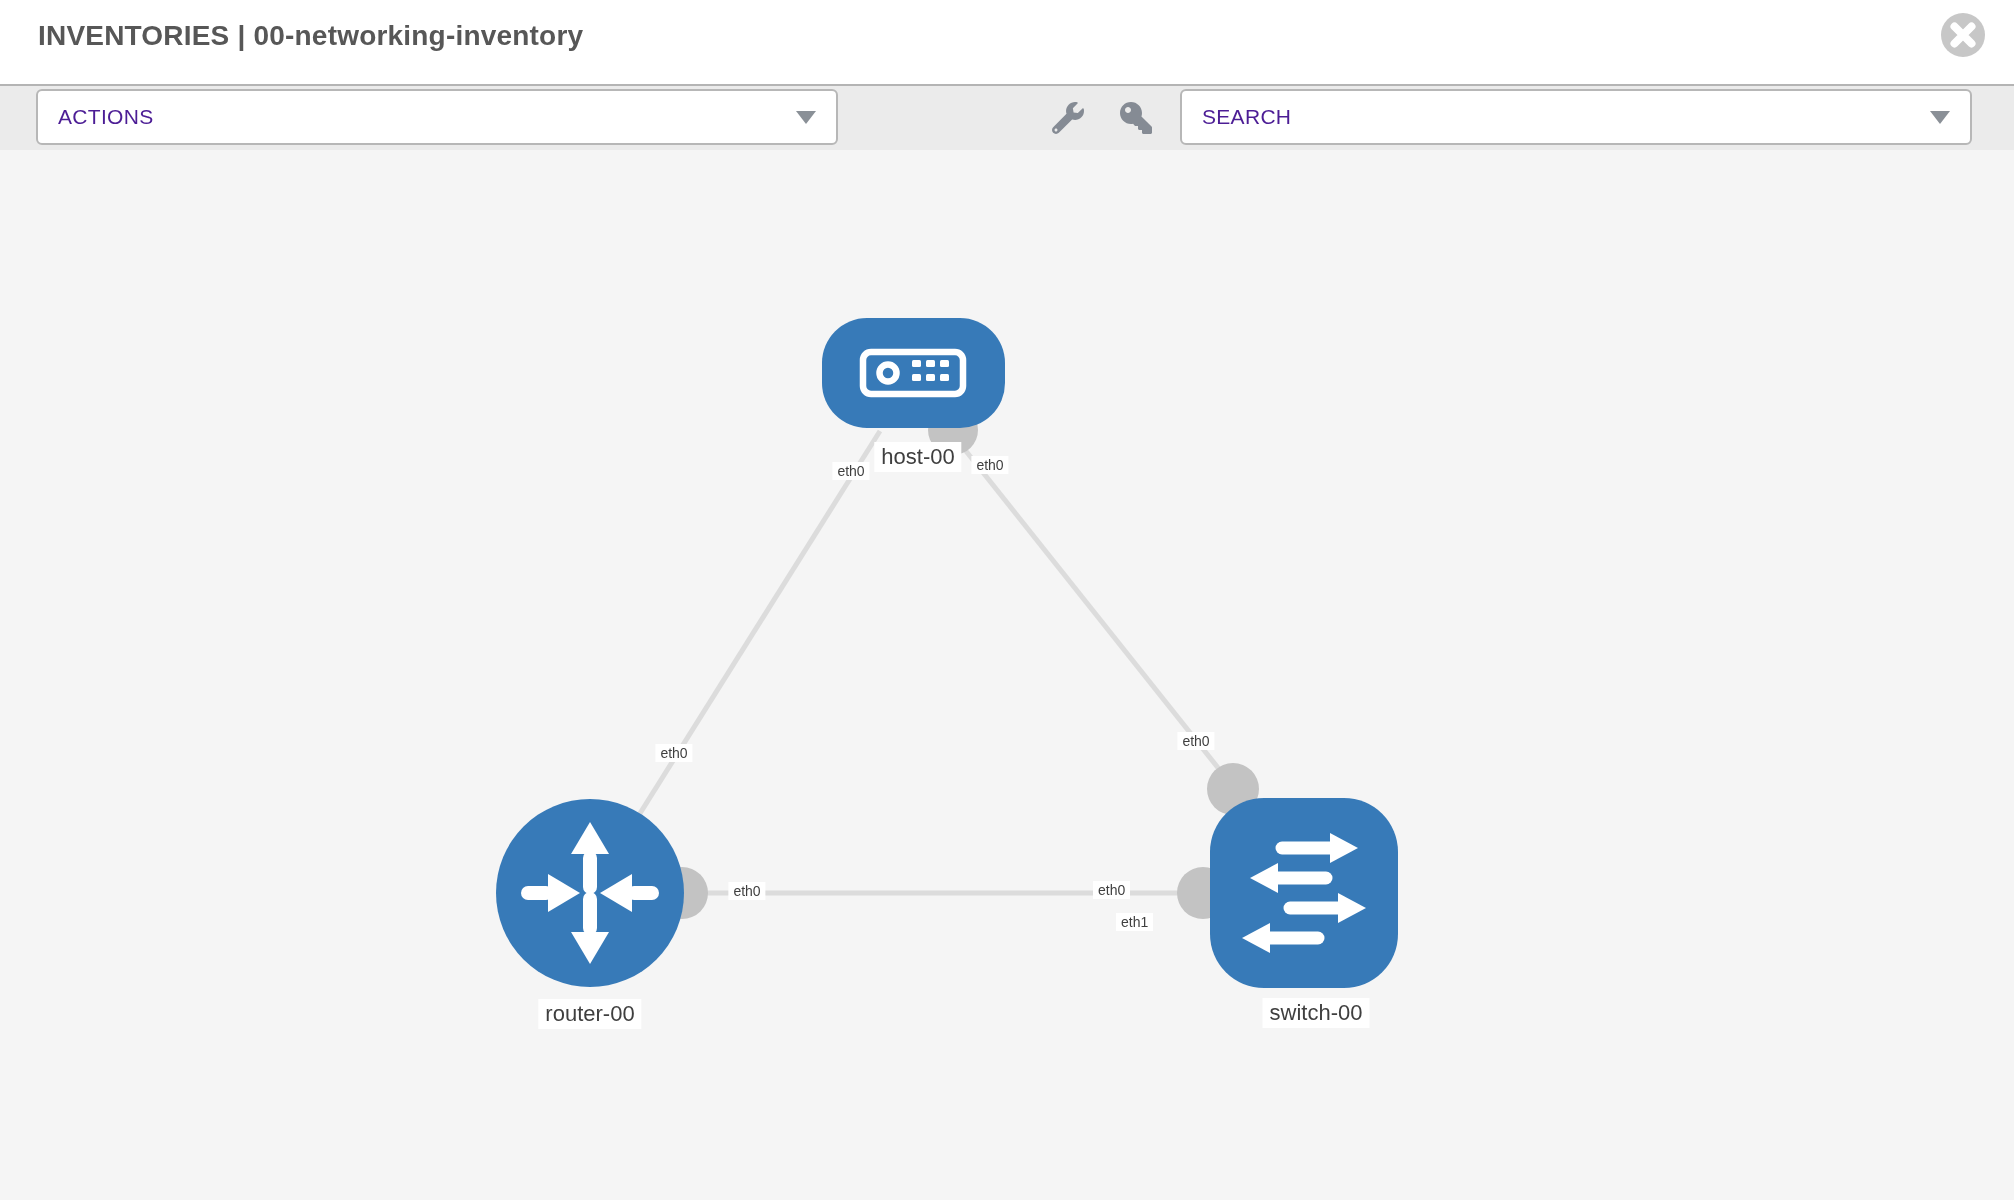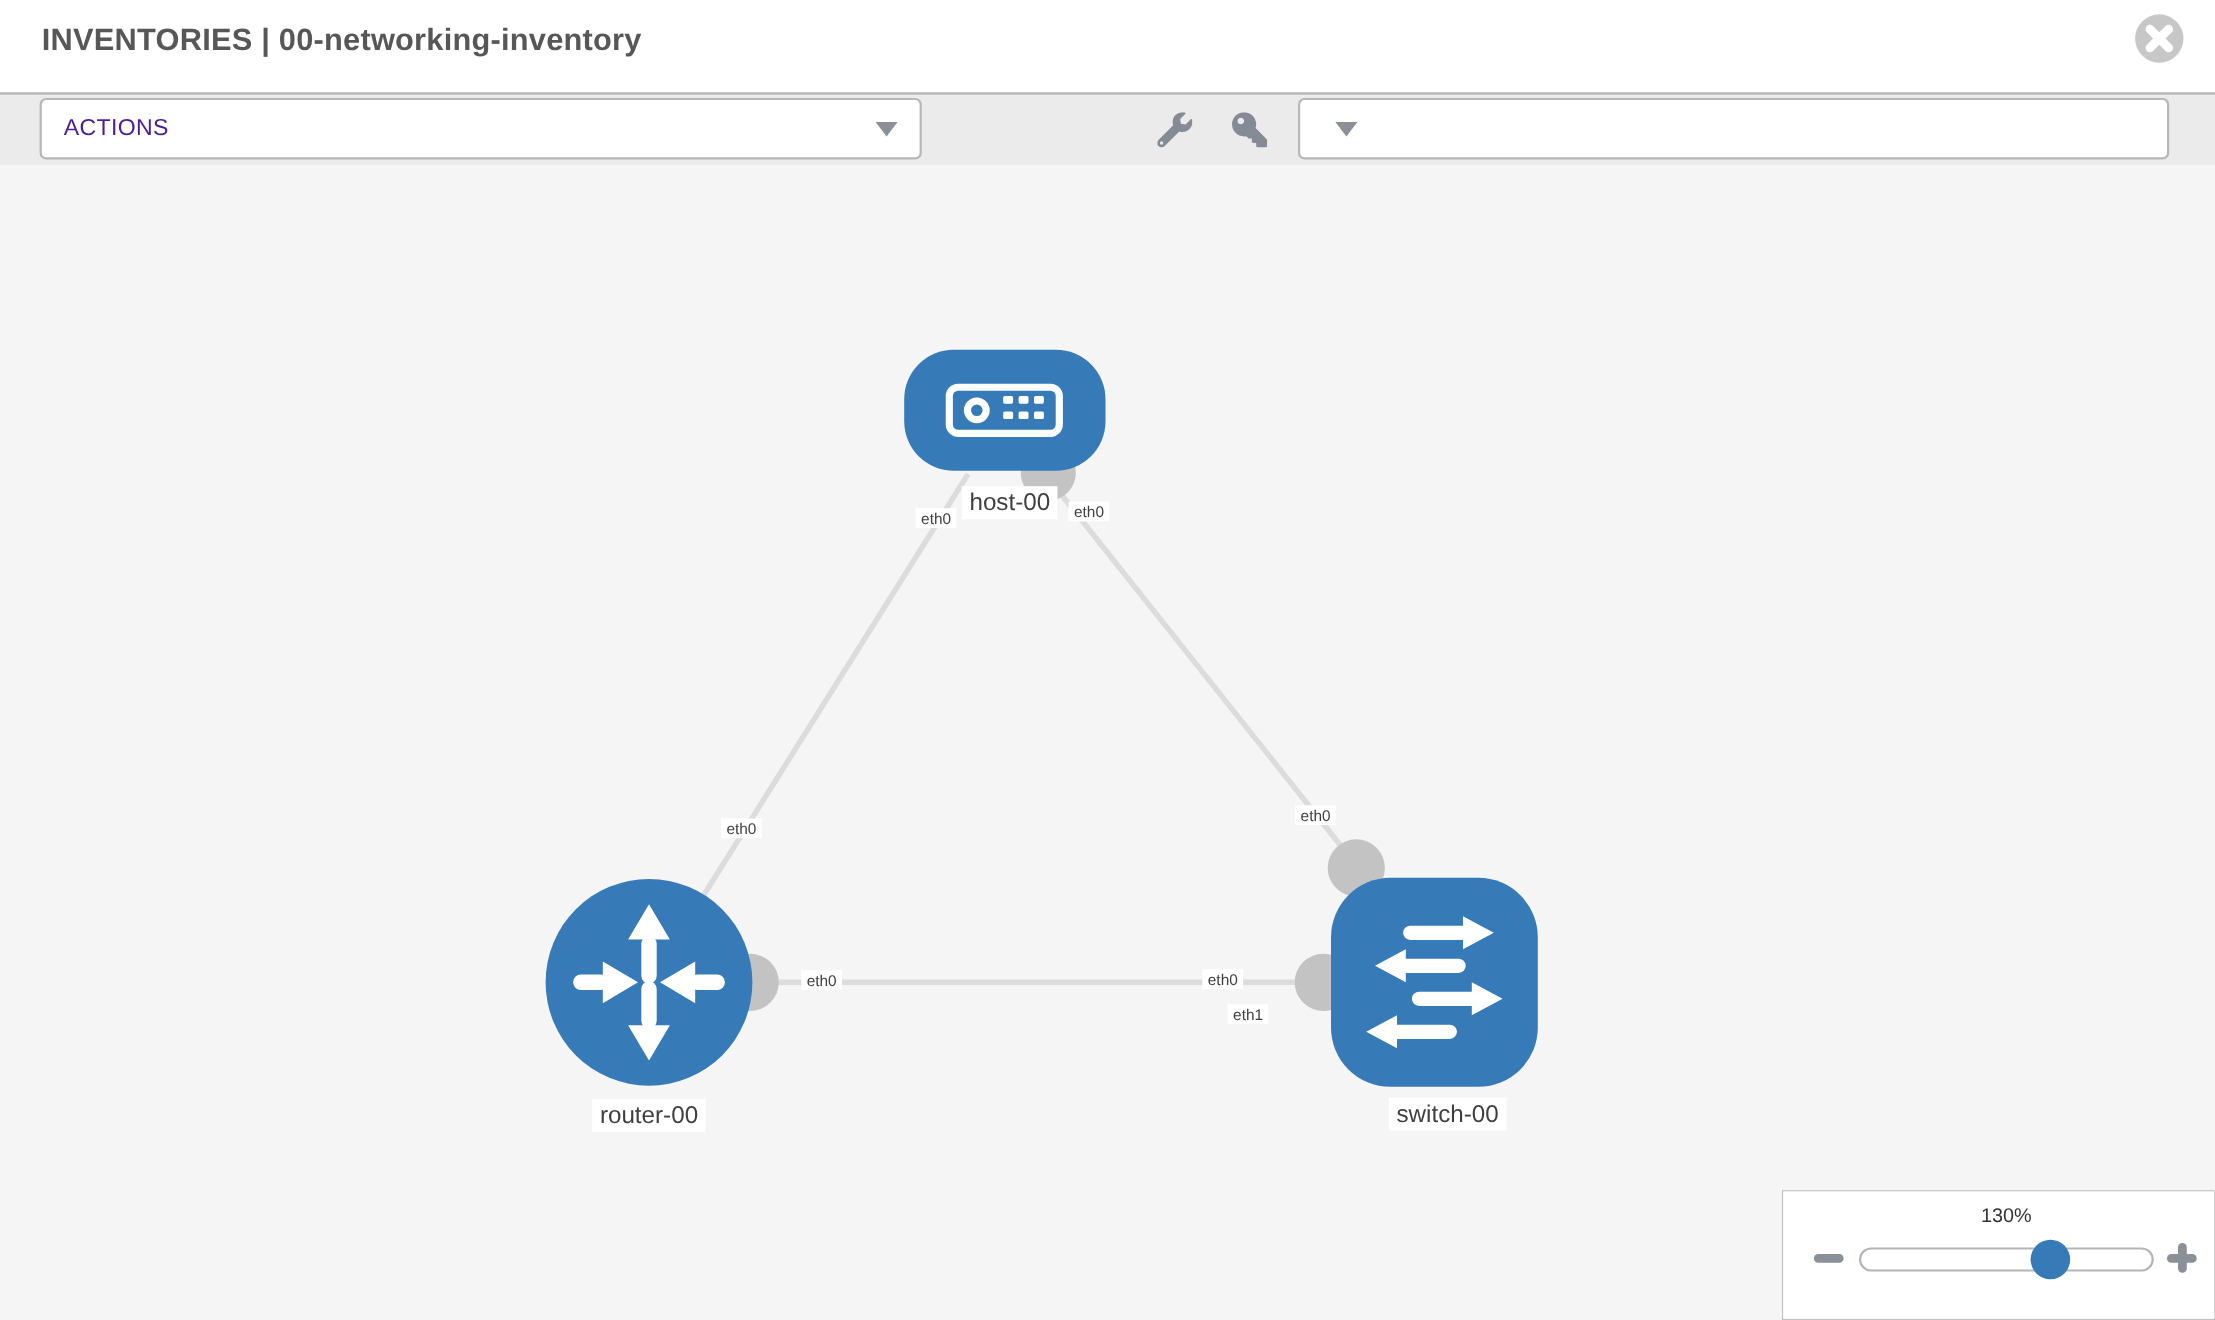--- a/index.html
+++ b/index.html
@@ -109,20 +109,21 @@
     </div>
     <div class="tool-icon tool-key">
       <svg width="32" height="32" viewBox="0 0 512 512">
         <g transform="scale(-1,1) translate(-512,0)">
           <path fill="#858b94" d="M512 176.001C512 273.203 433.202 352 336 352c-11.22 0-22.19-1.062-32.827-3.069l-24.012 27.014A23.999 23.999 0 0 1 261.223 384H224v40c0 13.255-10.745 24-24 24h-40v40c0 13.255-10.745 24-24 24H24c-13.255 0-24-10.745-24-24v-78.059c0-6.365 2.529-12.47 7.029-16.971l161.802-161.802C163.108 213.814 160 195.271 160 176 160 78.798 238.797.001 335.999 0 433.488-.001 512 78.511 512 176.001zM336 128c0 26.51 21.49 48 48 48s48-21.49 48-48-21.49-48-48-48-48 21.49-48 48z"></path>
         </g>
       </svg>
     </div>
 
     <div class="select-box select-search">
+      <span class="select-label">SEARCH</span>
       <span class="chevron"></span>
     </div>
   </div>
 
   <div class="canvas">
     <svg class="graph" width="2014" height="1050" viewBox="0 0 2014 1050">
 
       <g stroke="#dcdcdc" stroke-width="5">
         <line x1="880" y1="281" x2="590" y2="743"></line>
         <line x1="950" y1="281" x2="1250" y2="658"></line>
@@ -195,25 +196,15 @@
 
     <div class="g-label iface-label" style="left:851px; top:321px;">eth0</div>
     <div class="g-label iface-label" style="left:990px; top:315px;">eth0</div>
     <div class="g-label iface-label" style="left:674px; top:603px;">eth0</div>
     <div class="g-label iface-label" style="left:1196px; top:591px;">eth0</div>
     <div class="g-label iface-label" style="left:747px; top:741px;">eth0</div>
 
     <div class="g-label iface-label iface-abs" style="left:1093px; top:740px; transform:translate(0,-50%);">eth0</div>
     <div class="g-label iface-label iface-abs" style="left:1116px; top:772px; transform:translate(0,-50%);">eth1</div>
 
-    <div class="zoom-panel">
-      <div class="zoom-percent">130%</div>
-      <div class="zoom-minus"></div>
-      <div class="zoom-track"></div>
-      <div class="zoom-handle"></div>
-      <div class="zoom-plus">
-        <div class="pbar-h"></div>
-        <div class="pbar-v"></div>
-      </div>
-    </div>
   </div>
 
 </div>
 
 </body></html>

